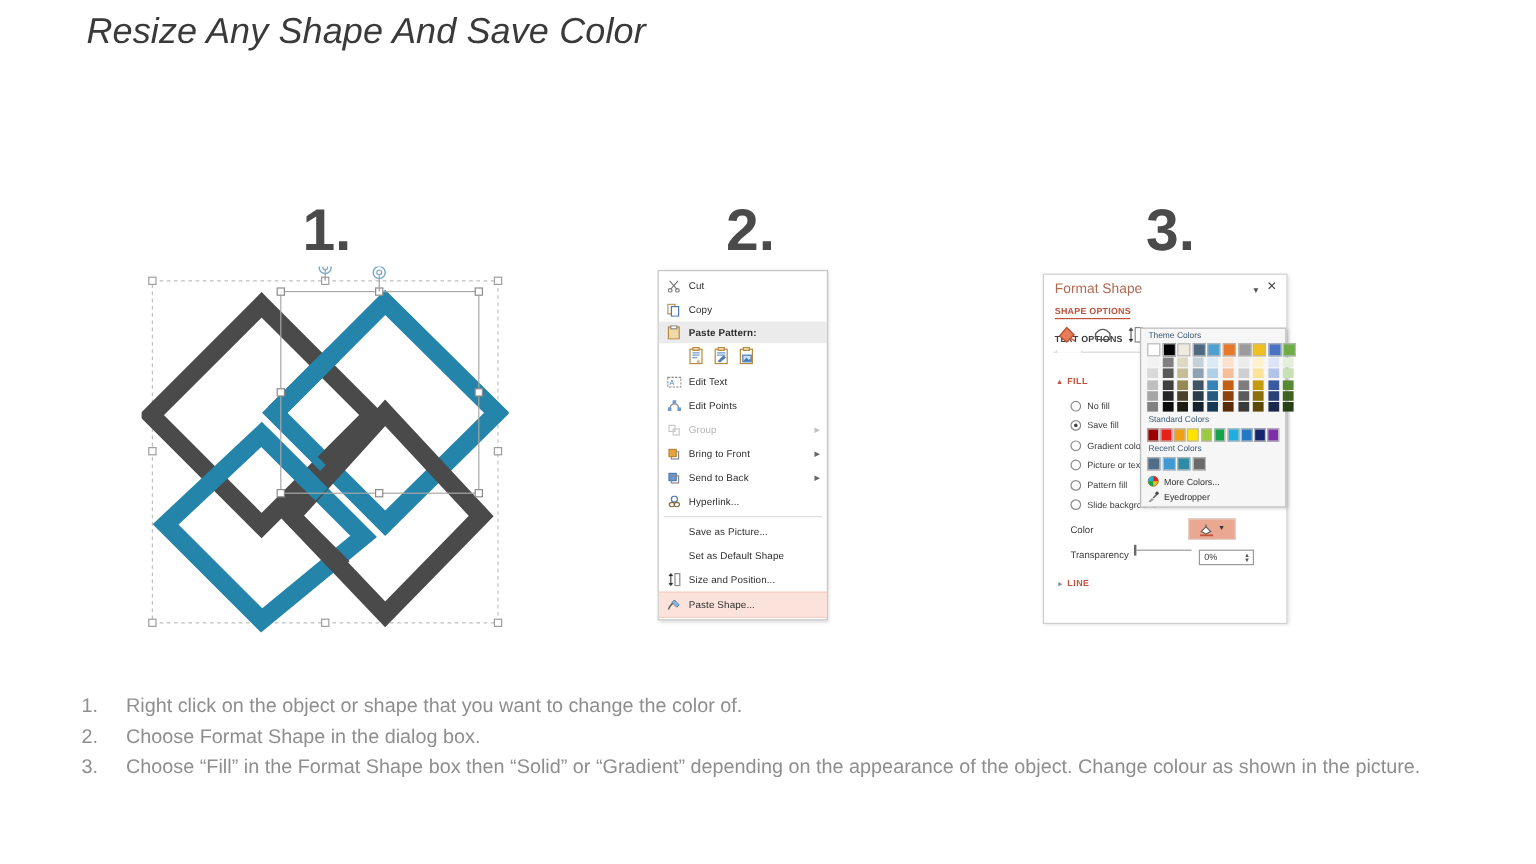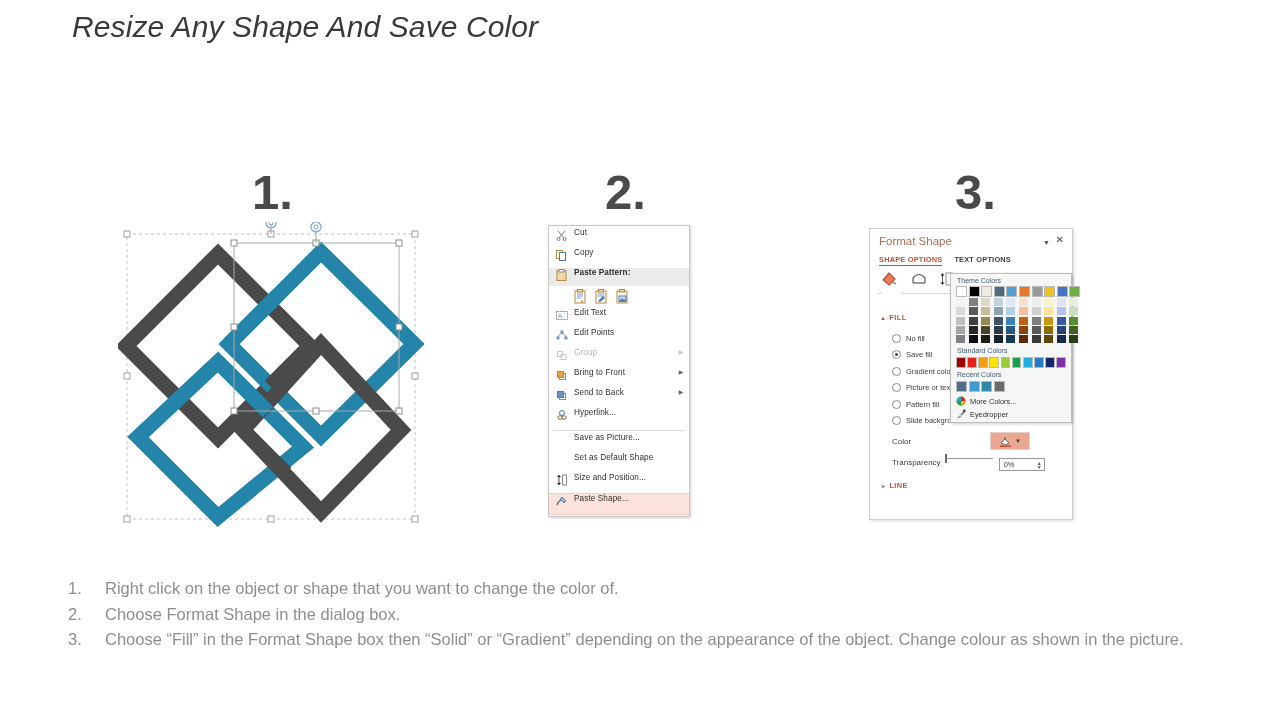--- a/index.html
+++ b/index.html
@@ -38,21 +38,21 @@
 
   
   .ctxmenu{
     position:absolute;left:548px;top:225px;width:140px;
     background:#ffffff;border:1px solid #c6c6c6;
     box-shadow:1px 1px 3px rgba(0,0,0,.18);
     font-size:8.2px;color:#2e2e2e;
     padding:2px 0 1px 0;
   }
   .mi{
-    display:flex;height:20px;padding:0 3px 0 4px;
+    display:flex;align-items:center;height:20px;padding:0 3px 0 4px;
     position:relative;
   }
   .mi .ico{width:17px;height:14px;flex:0 0 17px;display:flex;align-items:center;justify-content:center;}
   .mi .lbl{flex:1 1 auto;padding-left:4px;letter-spacing:.1px;}
   .mi .arw{flex:0 0 10px;text-align:center;font-size:6px;color:#666;}
   .mi.hdr{background:#ebebeb;font-weight:700;height:18px;}
   .mi.disabled .lbl{color:#b4b4b4;}
   .mi.disabled .arw{color:#c2c2c2;}
   .mi.sel{background:#fbe2da;border-top:1px solid #f0cfc4;border-bottom:1px solid #f0cfc4;}
   .pasterow{display:flex;align-items:center;height:22px;padding-left:24px;gap:7px;}
@@ -63,21 +63,21 @@
     position:absolute;left:869px;top:228px;width:202px;height:290px;
     background:#ffffff;border:1px solid #cfcfcf;
     box-shadow:1px 1px 3px rgba(0,0,0,.14);
     font-size:7.6px;color:#3c3c3c;
   }
   .fs-title{
     position:absolute;left:9px;top:6px;font-size:11.5px;color:#b06a52;font-weight:400;
   }
   .fs-caret{position:absolute;right:22px;top:10px;font-size:7px;color:#555;}
   .fs-close{position:absolute;right:8px;top:6px;font-size:10px;color:#444;line-height:1;}
-  .fs-tabs{position:absolute;left:9px;top:26px;display:flex;gap:12px;}
+  .fs-tabs{position:absolute;left:9px;top:26px;display:flex;gap:12px;flex-direction:column;}
   .fs-tab{font-size:7.4px;font-weight:700;letter-spacing:.2px;}
   .fs-tab.active{color:#c0523a;border-bottom:1.4px solid #c0523a;padding-bottom:1px;}
   .fs-tab.idle{color:#3c3c3c;}
   .fs-icons{position:absolute;left:11px;top:42px;display:flex;gap:13px;align-items:center;}
   .fs-underline{position:absolute;left:8px;top:64px;width:186px;height:1px;background:#d8d8d8;}
   .fs-underline:after{content:"";position:absolute;left:2px;top:-1px;width:20px;height:2px;background:#ffffff;border-left:1px solid #d8d8d8;border-right:1px solid #d8d8d8;}
   .fs-fill{position:absolute;left:10px;top:84px;font-size:7.4px;font-weight:700;color:#c0523a;letter-spacing:.4px;}
   .fs-fill .tri{display:inline-block;font-size:6px;margin-right:3px;color:#c0523a;}
   .radios{position:absolute;left:22px;top:101px;}
   .rrow{display:flex;align-items:center;height:16.5px;font-size:7.5px;}

